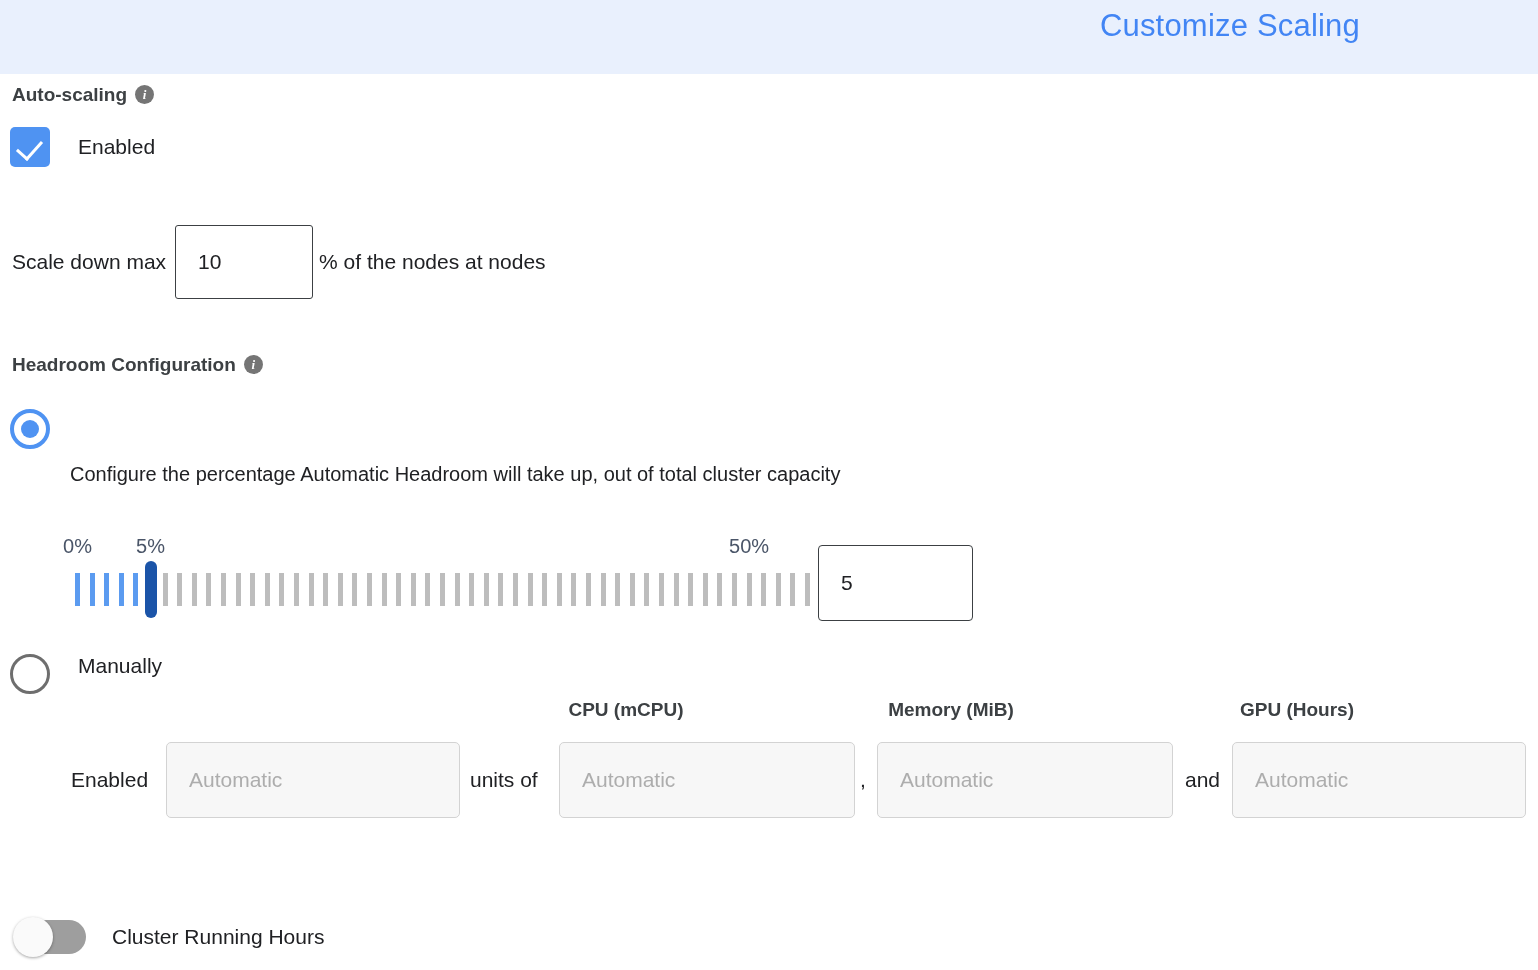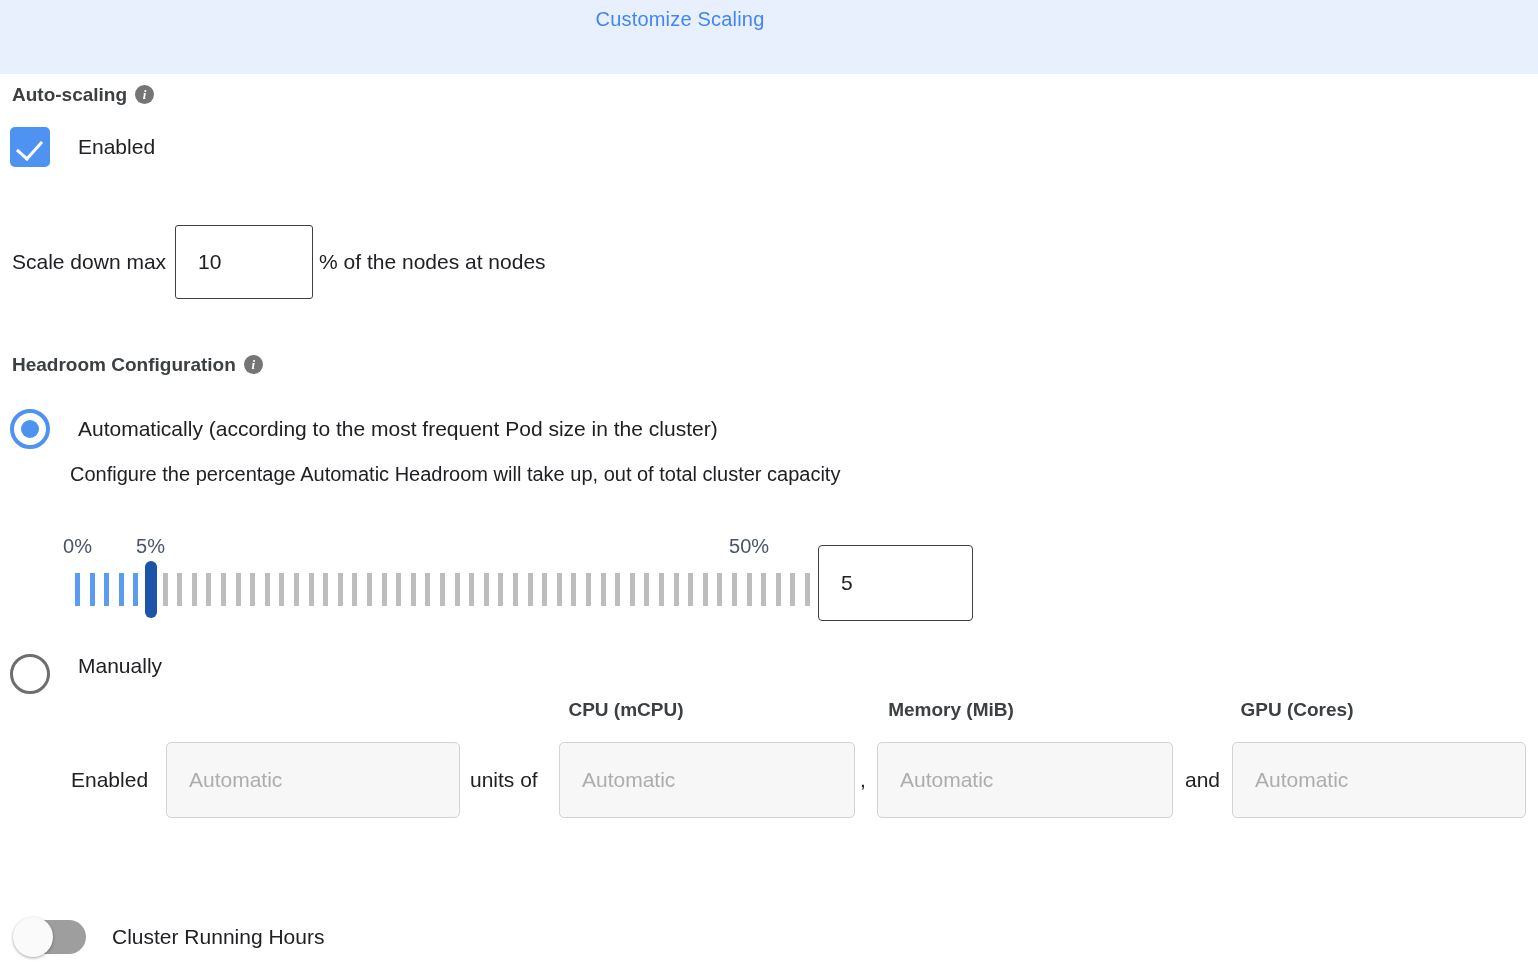--- a/index.html
+++ b/index.html
@@ -21,22 +21,22 @@
     position: absolute;
     left: 0; top: 0;
     width: 1538px;
     height: 74px;
     background: #e9f0fd;
   }
   .header-title {
     position: absolute;
     left: 0; top: 8px;
     width: 1360px;
-    text-align: center;
-    font-size: 20px;
+    text-align: right;
+    font-size: 31px;
     color: #4285f4;
     font-weight: 400;
     letter-spacing: 0.2px;
   }
 
   
   .section-label {
     font-size: 19px;
     font-weight: bold;
     color: #3c4043;
@@ -326,21 +326,20 @@
   <input class="num-input" type="text" value="10" style="">
   <span class="scaledown-suffix">% of the nodes at nodes</span>
 </div>
 
 <div class="headroom-label">
   <span class="section-label">Headroom Configuration</span><span class="info-icon">i</span>
 </div>
 
 <div class="radio-auto-row">
   <div class="radio selected"></div>
-  <span class="radio-text">Automatically (according to the most frequent Pod size in the cluster)</span>
 </div>
 <div class="headroom-sub">Configure the percentage Automatic Headroom will take up, out of total cluster capacity</div>
 
 <div class="slider-wrap">
   <div class="slider-track" id="slider-track">
       <div class="tick filled" style="left: 0px;"></div>
       <div class="tick filled" style="left: 14.6px;"></div>
       <div class="tick filled" style="left: 29.2px;"></div>
       <div class="tick filled" style="left: 43.8px;"></div>
       <div class="tick filled" style="left: 58.4px;"></div>
@@ -398,21 +397,21 @@
 </div>
 <input class="slider-value-input" type="text" value="5" style="">
 
 <div class="radio-manual-row">
   <div class="radio unselected"></div>
   <span class="radio-text">Manually</span>
 </div>
 
 <div class="col-header" style="left:626px;text-align:right;">CPU (mCPU)</div>
 <div class="col-header" style="left:951px;">Memory (MiB)</div>
-<div class="col-header" style="left:1297px;">GPU (Cores)</div>
+<div class="col-header" style="left:1297px;">GPU (Hours)</div>
 
 <div class="reserve-label">Enabled</div>
 
 <input class="auto-input" style="left: 166px; width: 294px;" type="text" disabled="" placeholder="Automatic">
 
 <div class="sep-text" style="left:470px; top:768px;">units of</div>
 
 <input class="auto-input" style="left: 559px; width: 296px;" type="text" disabled="" placeholder="Automatic">
 
 <div class="sep-text" style="left:860px; top:768px;">,</div>

